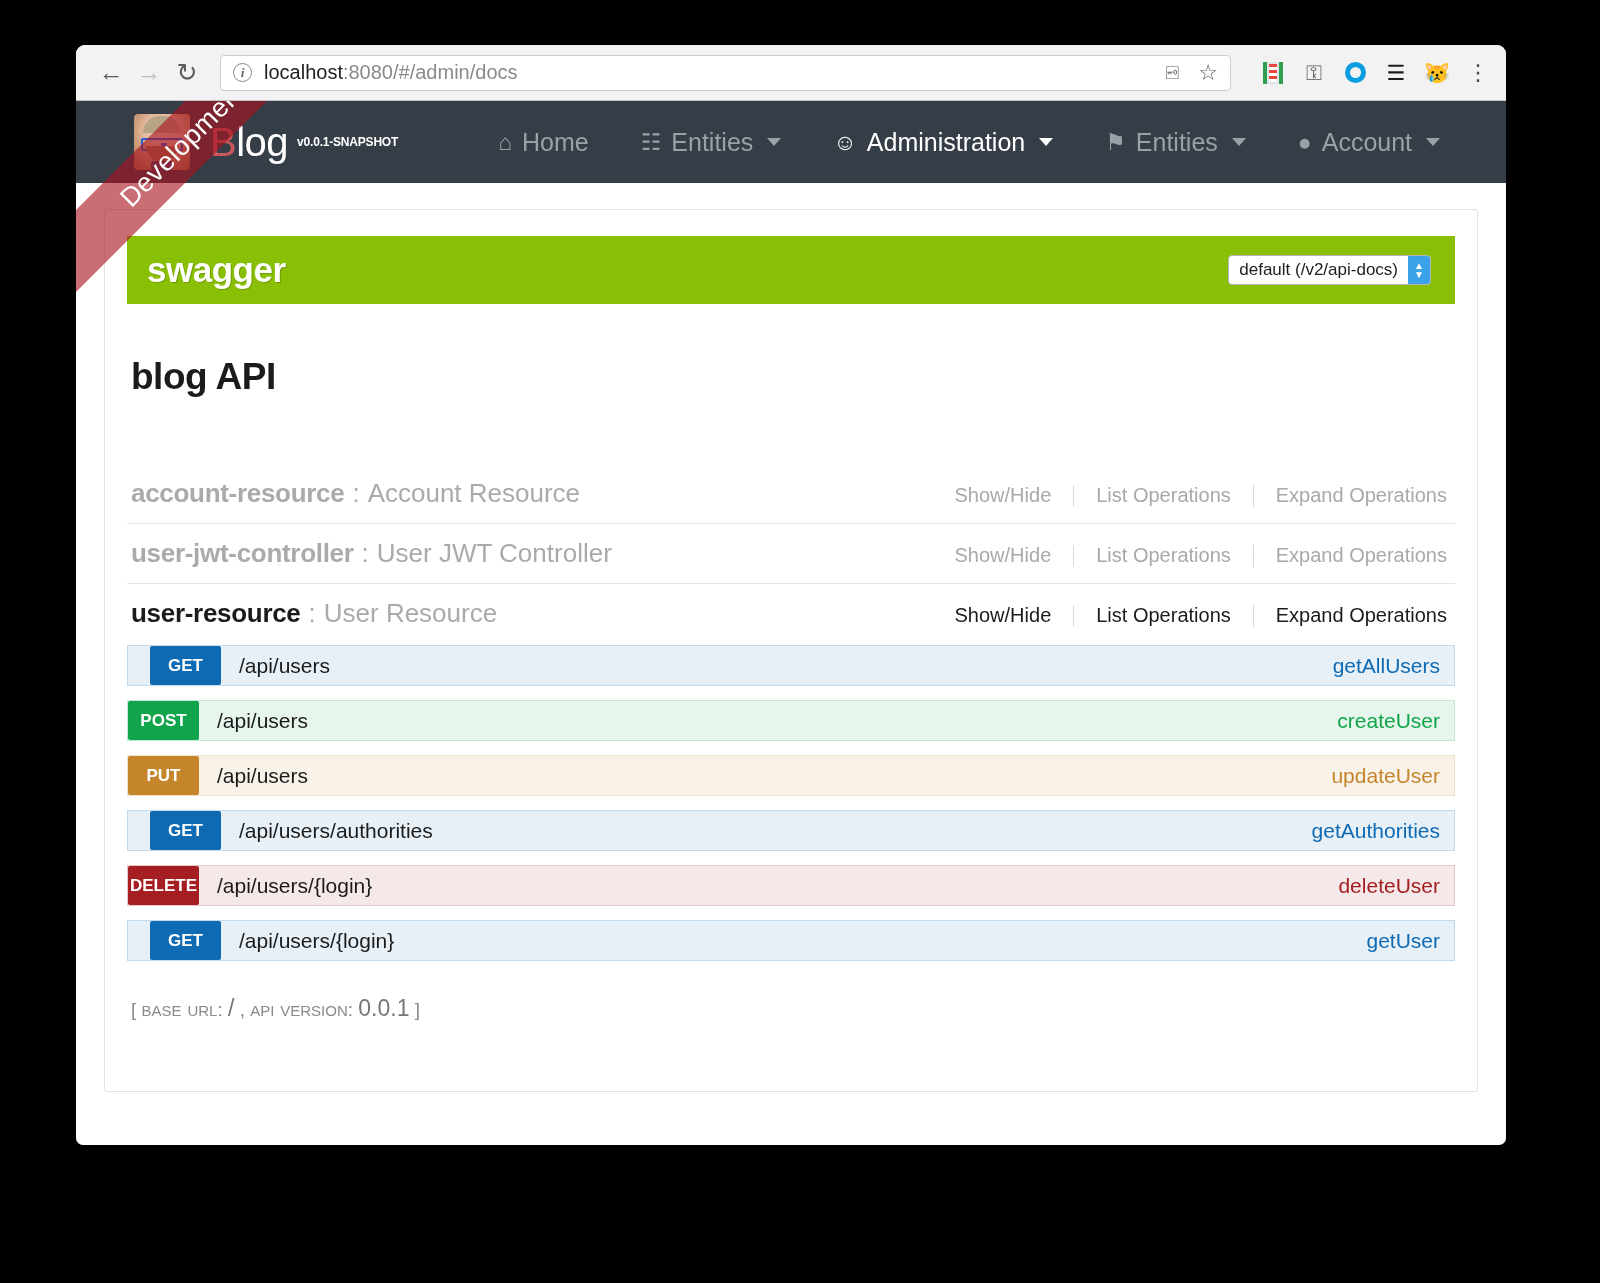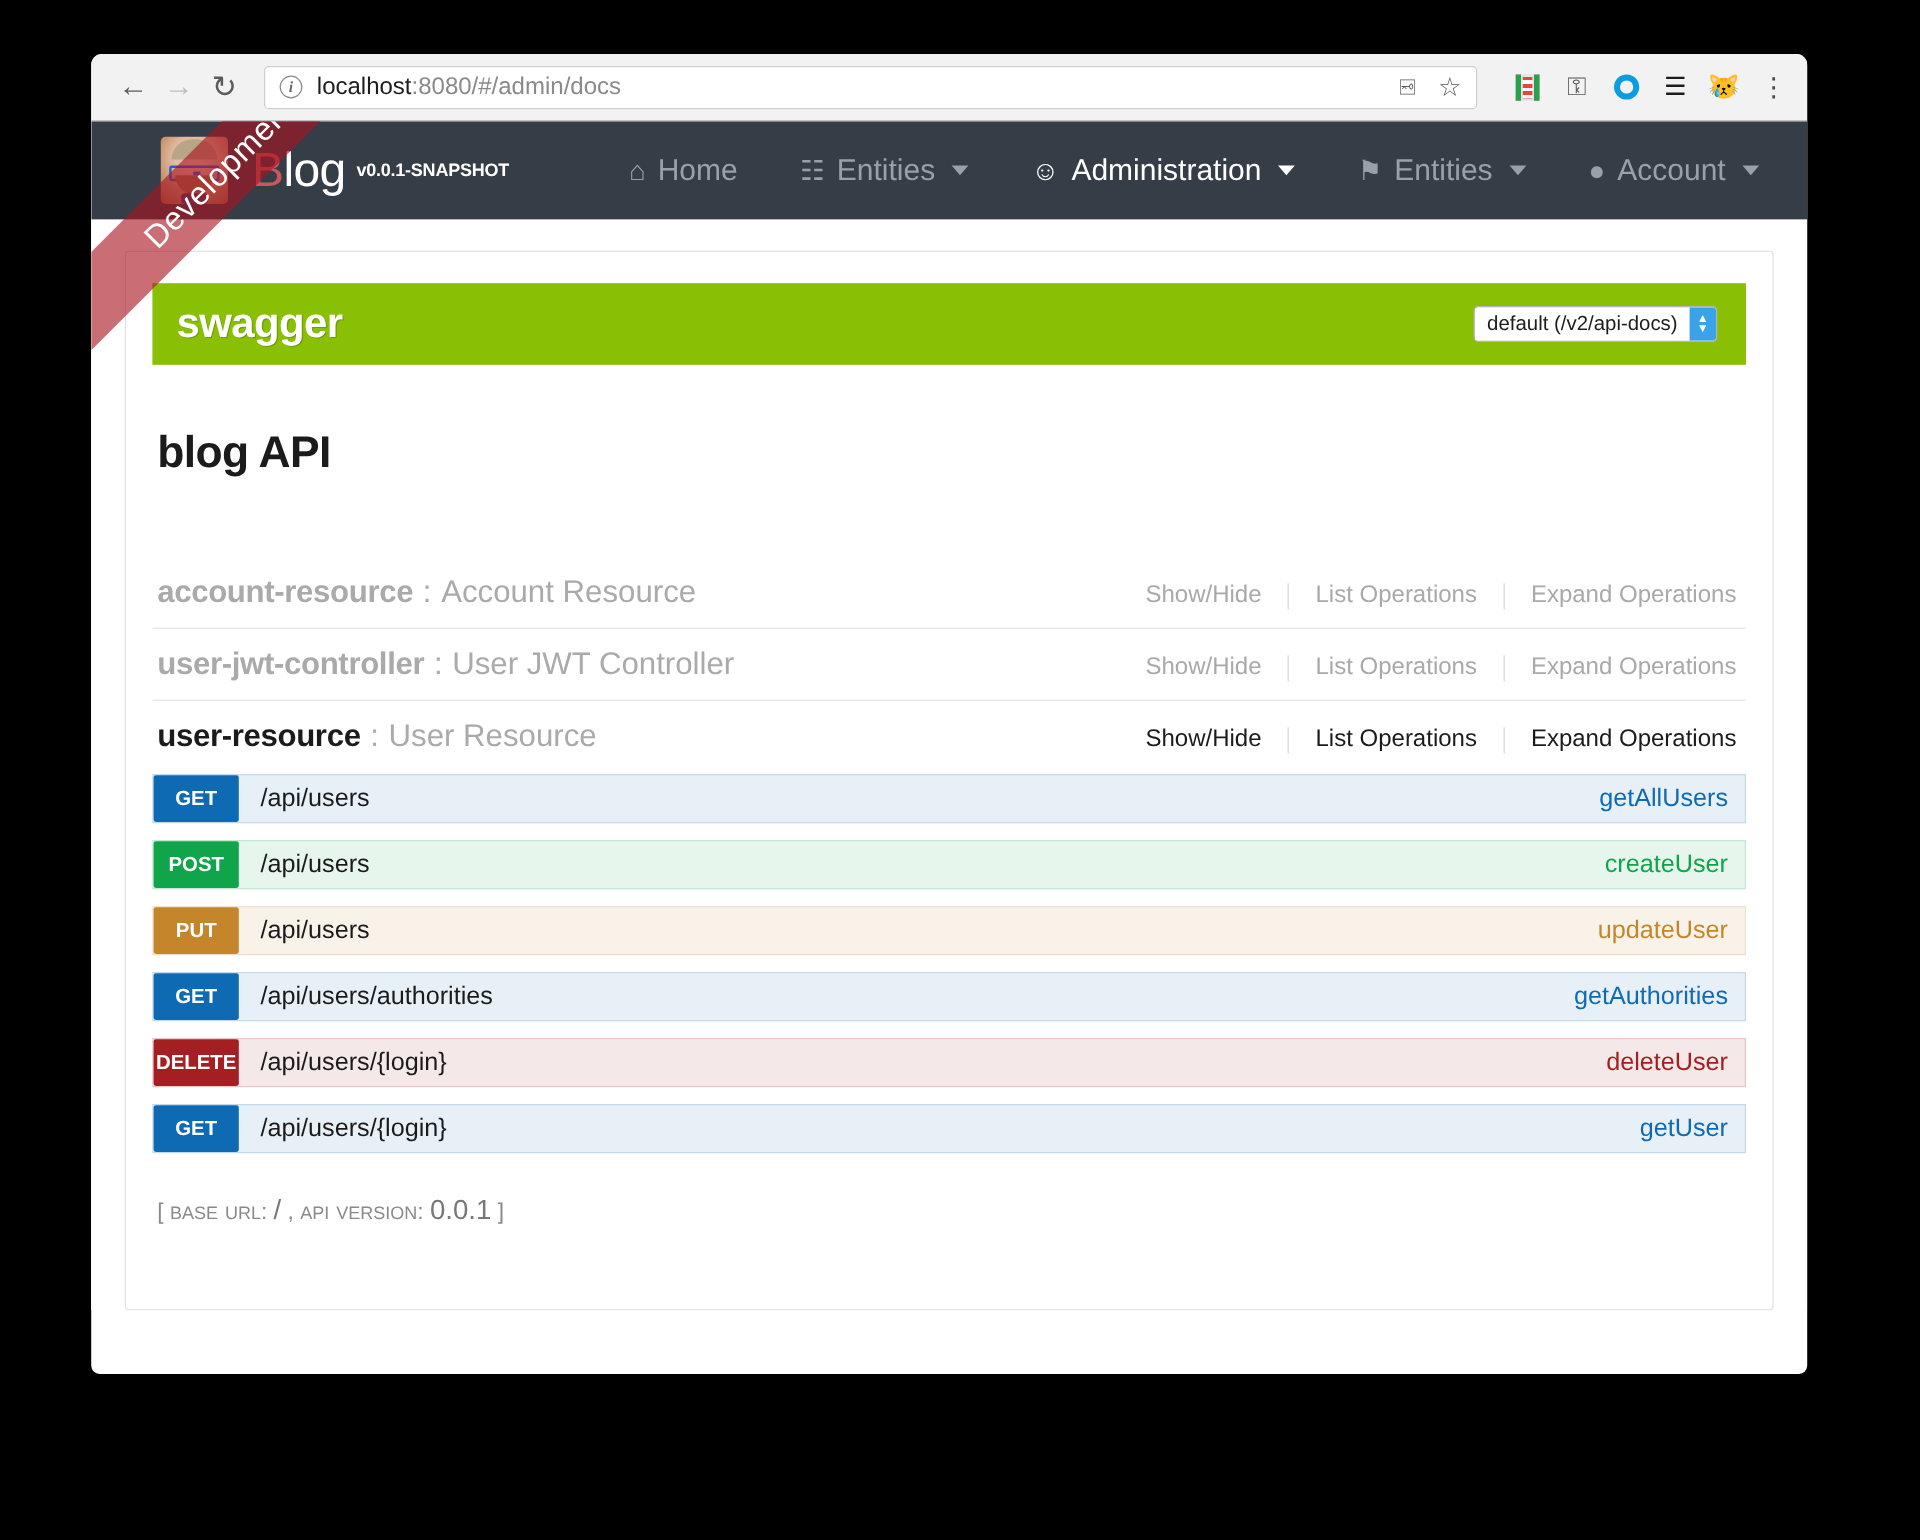--- a/index.html
+++ b/index.html
@@ -207,21 +207,21 @@
   }
   .brand-text {
     margin-left: 20px;
     font-size: 40px; font-weight: normal;
     color: #ffffff;
     letter-spacing: -0.5px;
   }
   .brand-text .b { color: #c9575b; }
   .brand-ver {
     margin-left: 9px;
-    font-size: 15px; font-weight: bold; color: #ffffff;
+    font-size: 12px; font-weight: bold; color: #ffffff;
     letter-spacing: -0.2px;
   }
   .nav-items {
     display: flex; align-items: center;
     margin-left: 100px;
     gap: 52px;
   }
   .nav-item {
     display: flex; align-items: center; gap: 10px;
     font-size: 25px; color: #9aa0a8;
@@ -357,21 +357,21 @@
   .op .path {
     margin-left: 18px;
     font-size: 21px; color: #1b1b1b;
   }
   .op .nickname {
     margin-left: auto;
     margin-right: 14px;
     font-size: 21px;
   }
 
-  .op.get    { background: #e7f0f7; border-color: #c3d9ec; }
+  .op.get    { background: #e7f0f7; border-color: #c3d9ec; padding-left: 22px; }
   .op.get .method { background: #0f6ab4; }
   .op.get .nickname { color: #0f6ab4; }
 
   .op.post   { background: #e7f6ec; border-color: #c3e8d1; }
   .op.post .method { background: #10a54a; text-align: right; }
   .op.post .nickname { color: #10a54a; }
 
   .op.put    { background: #f9f2e9; border-color: #f0e0ca; }
   .op.put .method { background: #c5862b; }
   .op.put .nickname { color: #c5862b; }

